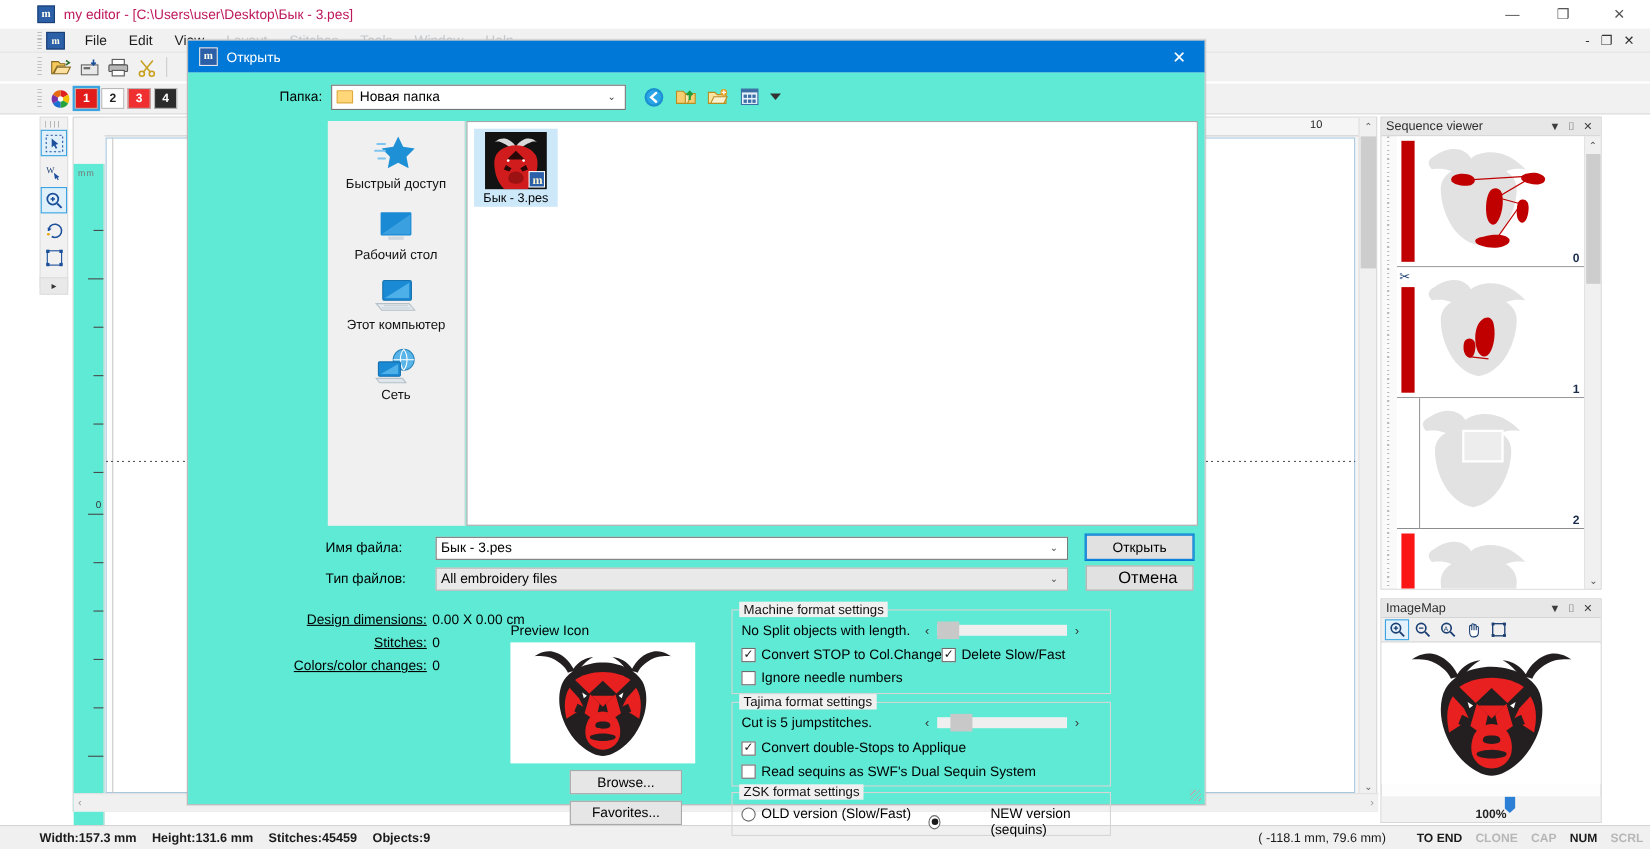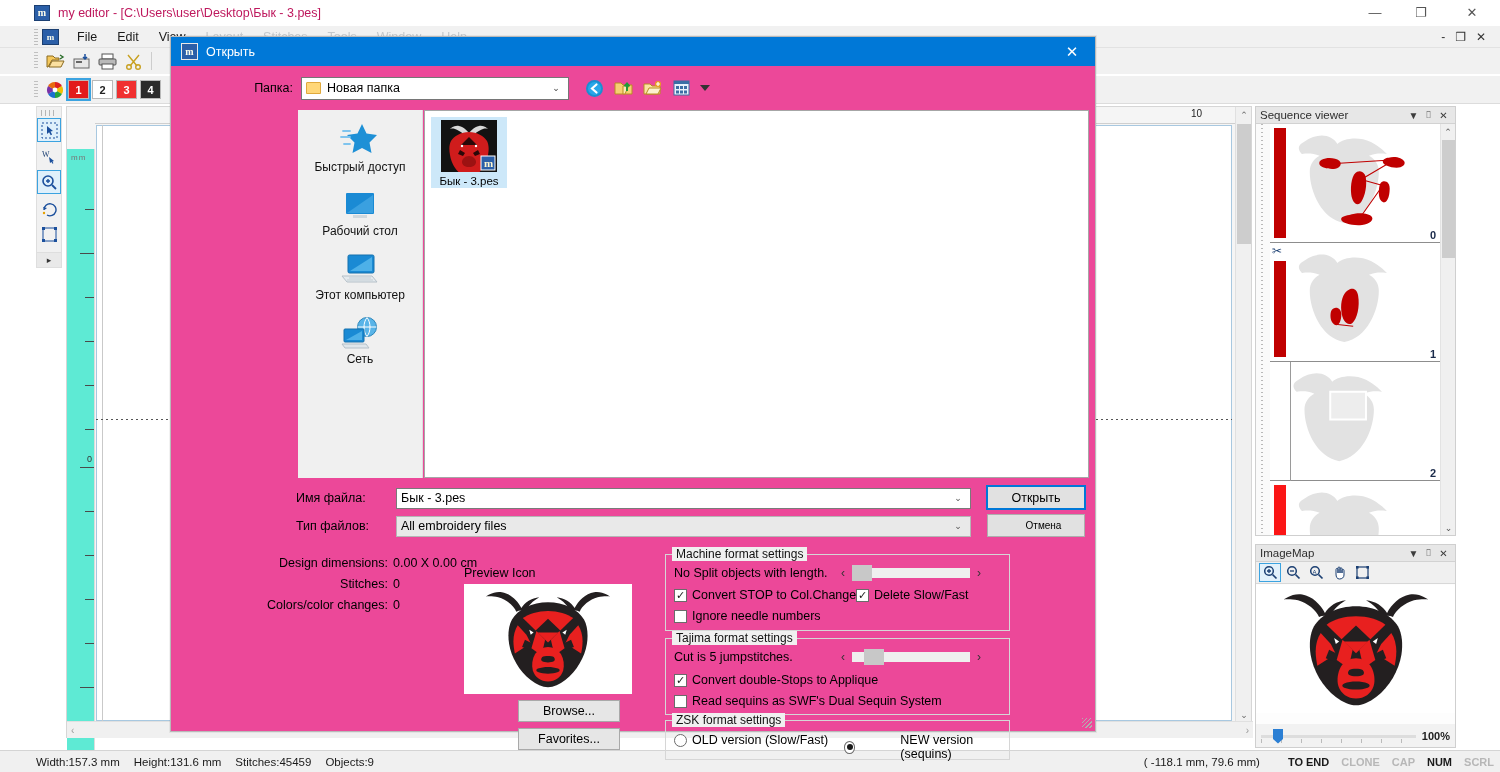--- a/index.html
+++ b/index.html
@@ -136,55 +136,55 @@
   #dock-img {
     position:absolute; left:1255px; top:544px; width:201px; height:204px;
     background:#fdfdfd; border:1px solid #cfcfcf;
   }
   #img-toolbar{height:22px;background:#f0f0f0;border-bottom:1px solid #d8d8d8;display:flex;align-items:center;padding-left:3px;gap:1px;}
   .itb{width:22px;height:19px;display:flex;align-items:center;justify-content:center;font-size:12px;color:#1b3f72;}
   .itb.act{border:1px solid #3ba3e0;background:#e2f1fb;}
   #img-canvas{position:absolute;left:0;top:40px;width:199px;height:128px;background:#fff;
     display:flex;align-items:center;justify-content:center;overflow:hidden;}
   #img-zoombar{position:absolute;left:0;bottom:0;width:199px;height:23px;background:#f2f2f2;
-    display:flex;align-items:center;padding:0 5px;gap:6px;}
+    display:flex;align-items:center;padding:0 5px;gap:6px;flex-direction:column;}
   #zoom-track{position:relative;flex:1;height:14px;}
   #zoom-track .line{position:absolute;left:0;top:6px;width:100%;height:3px;background:#dddddd;}
   #zoom-track .ticks{position:absolute;left:0;top:10px;width:100%;height:4px;
     background:repeating-linear-gradient(to right,#bbb 0 1px,transparent 1px 20px);}
   #zoom-thumb{position:absolute;left:12px;top:0;width:10px;height:15px;background:#2b7fd4;
     clip-path:polygon(0 0,100% 0,100% 70%,50% 100%,0 70%);}
   #zoom-pct{font-size:11px;color:#222;font-weight:bold;}
 
   
   #statusbar{
     position:absolute;left:0;bottom:0;width:1500px;height:22px;background:#f0f0f0;
     border-top:1px solid #d4d4d4;display:flex;align-items:center;font-size:11.5px;color:#1a1a1a;
   }
-  #sb-left{display:flex;gap:14px;padding-left:36px;}
+  #sb-left{display:flex;gap:14px;padding-left:36px;font-weight:bold;}
   #sb-right{position:absolute;right:0;display:flex;align-items:flex-end;}
   #sb-coord{padding-right:22px;font-size:11.5px;}
   .sb-ind{padding:0 6px;font-size:11px;font-weight:bold;color:#b7b7b7;}
   .sb-ind.on{color:#1a1a1a;}
 
   
   #open-dialog{
     position:absolute;left:170px;top:36px;width:926px;height:696px;
     background:#f0f0f0;border:1px solid #b9b9b9;
     box-shadow:0 0 0 1px rgba(0,0,0,.05);
   }
   #dlg-title{height:29px;background:#0078d7;display:flex;align-items:center;padding:0 0 0 10px;}
   #dlg-title .dico{width:17px;height:17px;background:#2b5fa8;border:1px solid #e8e8e8;
     display:flex;align-items:center;justify-content:center;color:#ffe;font-size:10px;font-weight:bold;
     font-family:"Liberation Serif",serif;margin-right:8px;}
   #dlg-title .dtxt{color:#fff;font-size:12.5px;}
   #dlg-close{position:absolute;right:0;top:0;width:46px;height:29px;display:flex;
     align-items:center;justify-content:center;color:#fff;font-size:15px;}
 
-  #dlg-body{position:absolute;left:0;top:29px;width:924px;height:665px;background:#ec4899;}
+  #dlg-body{position:absolute;left:0;top:29px;width:924px;height:665px;background:#5eead4;}
 
   
   #folder-row{position:absolute;left:0;top:8px;width:924px;height:28px;display:flex;align-items:center;}
   #folder-label{width:130px;text-align:right;padding-right:8px;font-size:12.5px;}
   #folder-combo{width:268px;height:23px;background:#fff;border:1px solid #767676;display:flex;align-items:center;padding:0 4px;}
   #folder-combo .fld{width:15px;height:12px;background:#ffd778;border:1px solid #e0a93c;border-radius:1px 1px 0 0;margin-right:6px;}
   #folder-combo .txt{flex:1;font-size:12.5px;}
   #folder-combo .chev{width:16px;text-align:center;color:#444;font-size:9px;}
   #nav-icons{display:flex;align-items:center;gap:7px;margin-left:14px;}
   .navi{width:22px;height:20px;display:flex;align-items:center;justify-content:center;font-size:14px;}
@@ -208,26 +208,26 @@
   #fname-row{position:absolute;left:0;top:420px;width:924px;height:24px;display:flex;align-items:center;}
   #ftype-row{position:absolute;left:0;top:448px;width:924px;height:24px;display:flex;align-items:center;}
   .frow-label{width:225px;text-align:left;padding-left:125px;font-size:12.5px;}
   .frow-input{width:575px;height:21px;background:#fff;border:1px solid #7a7a7a;display:flex;align-items:center;padding:0 4px;font-size:12.5px;}
   .frow-input.gray{background:#e9e9e9;border-color:#b5b5b5;}
   .frow-input .t{flex:1;}
   .frow-input .chev{width:16px;text-align:center;color:#555;font-size:9px;}
   #btn-open{position:absolute;left:816px;top:420px;width:98px;height:23px;background:#e1e1e1;
     border:1px solid #0078d7;outline:1px solid #0078d7;font-size:12.5px;display:flex;align-items:center;justify-content:center;}
   #btn-cancel{position:absolute;left:816px;top:448px;width:98px;height:23px;background:#e1e1e1;
-    border:1px solid #adadad;font-size:10px;display:flex;align-items:center;justify-content:center;padding-left:15px;}
+    border:1px solid #adadad;font-size:15px;display:flex;align-items:center;justify-content:center;padding-left:15px;}
 
   
   #info-block{position:absolute;left:30px;top:490px;width:400px;}
   .info-line{display:flex;justify-content:flex-start;font-size:12.5px;margin-bottom:7px;}
-  .info-line .k{width:192px;text-align:right;padding-right:5px;}
+  .info-line .k{width:192px;text-align:right;padding-right:5px;text-decoration:underline;}
   .info-line .v{text-align:left;}
   #btn-browse{position:absolute;left:347px;top:634px;width:102px;height:22px;background:#e6e6e6;border:1px solid #a9a9a9;
     display:flex;align-items:center;justify-content:center;font-size:12.5px;}
   #btn-fav{position:absolute;left:347px;top:662px;width:102px;height:22px;background:#e6e6e6;border:1px solid #a9a9a9;
     display:flex;align-items:center;justify-content:center;font-size:12.5px;}
 
   #preview-block{position:absolute;left:293px;top:500px;}
   #preview-label{font-size:12.5px;margin-bottom:4px;}
   #preview-img{width:168px;height:110px;background:#fff;display:flex;align-items:center;justify-content:center;overflow:hidden;}
 

